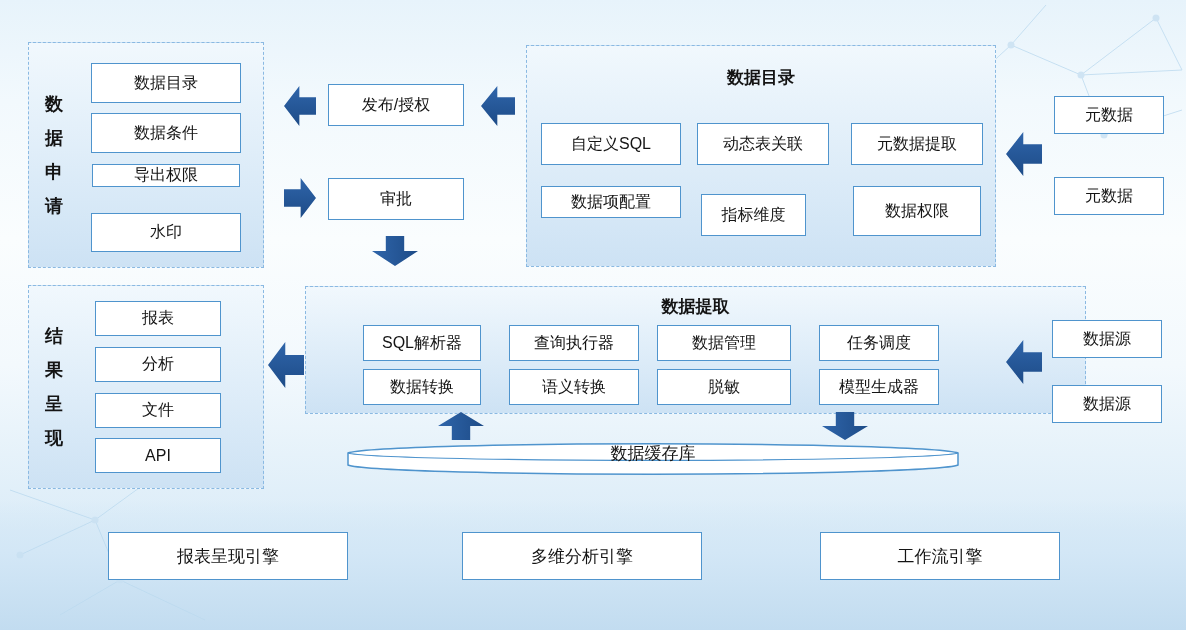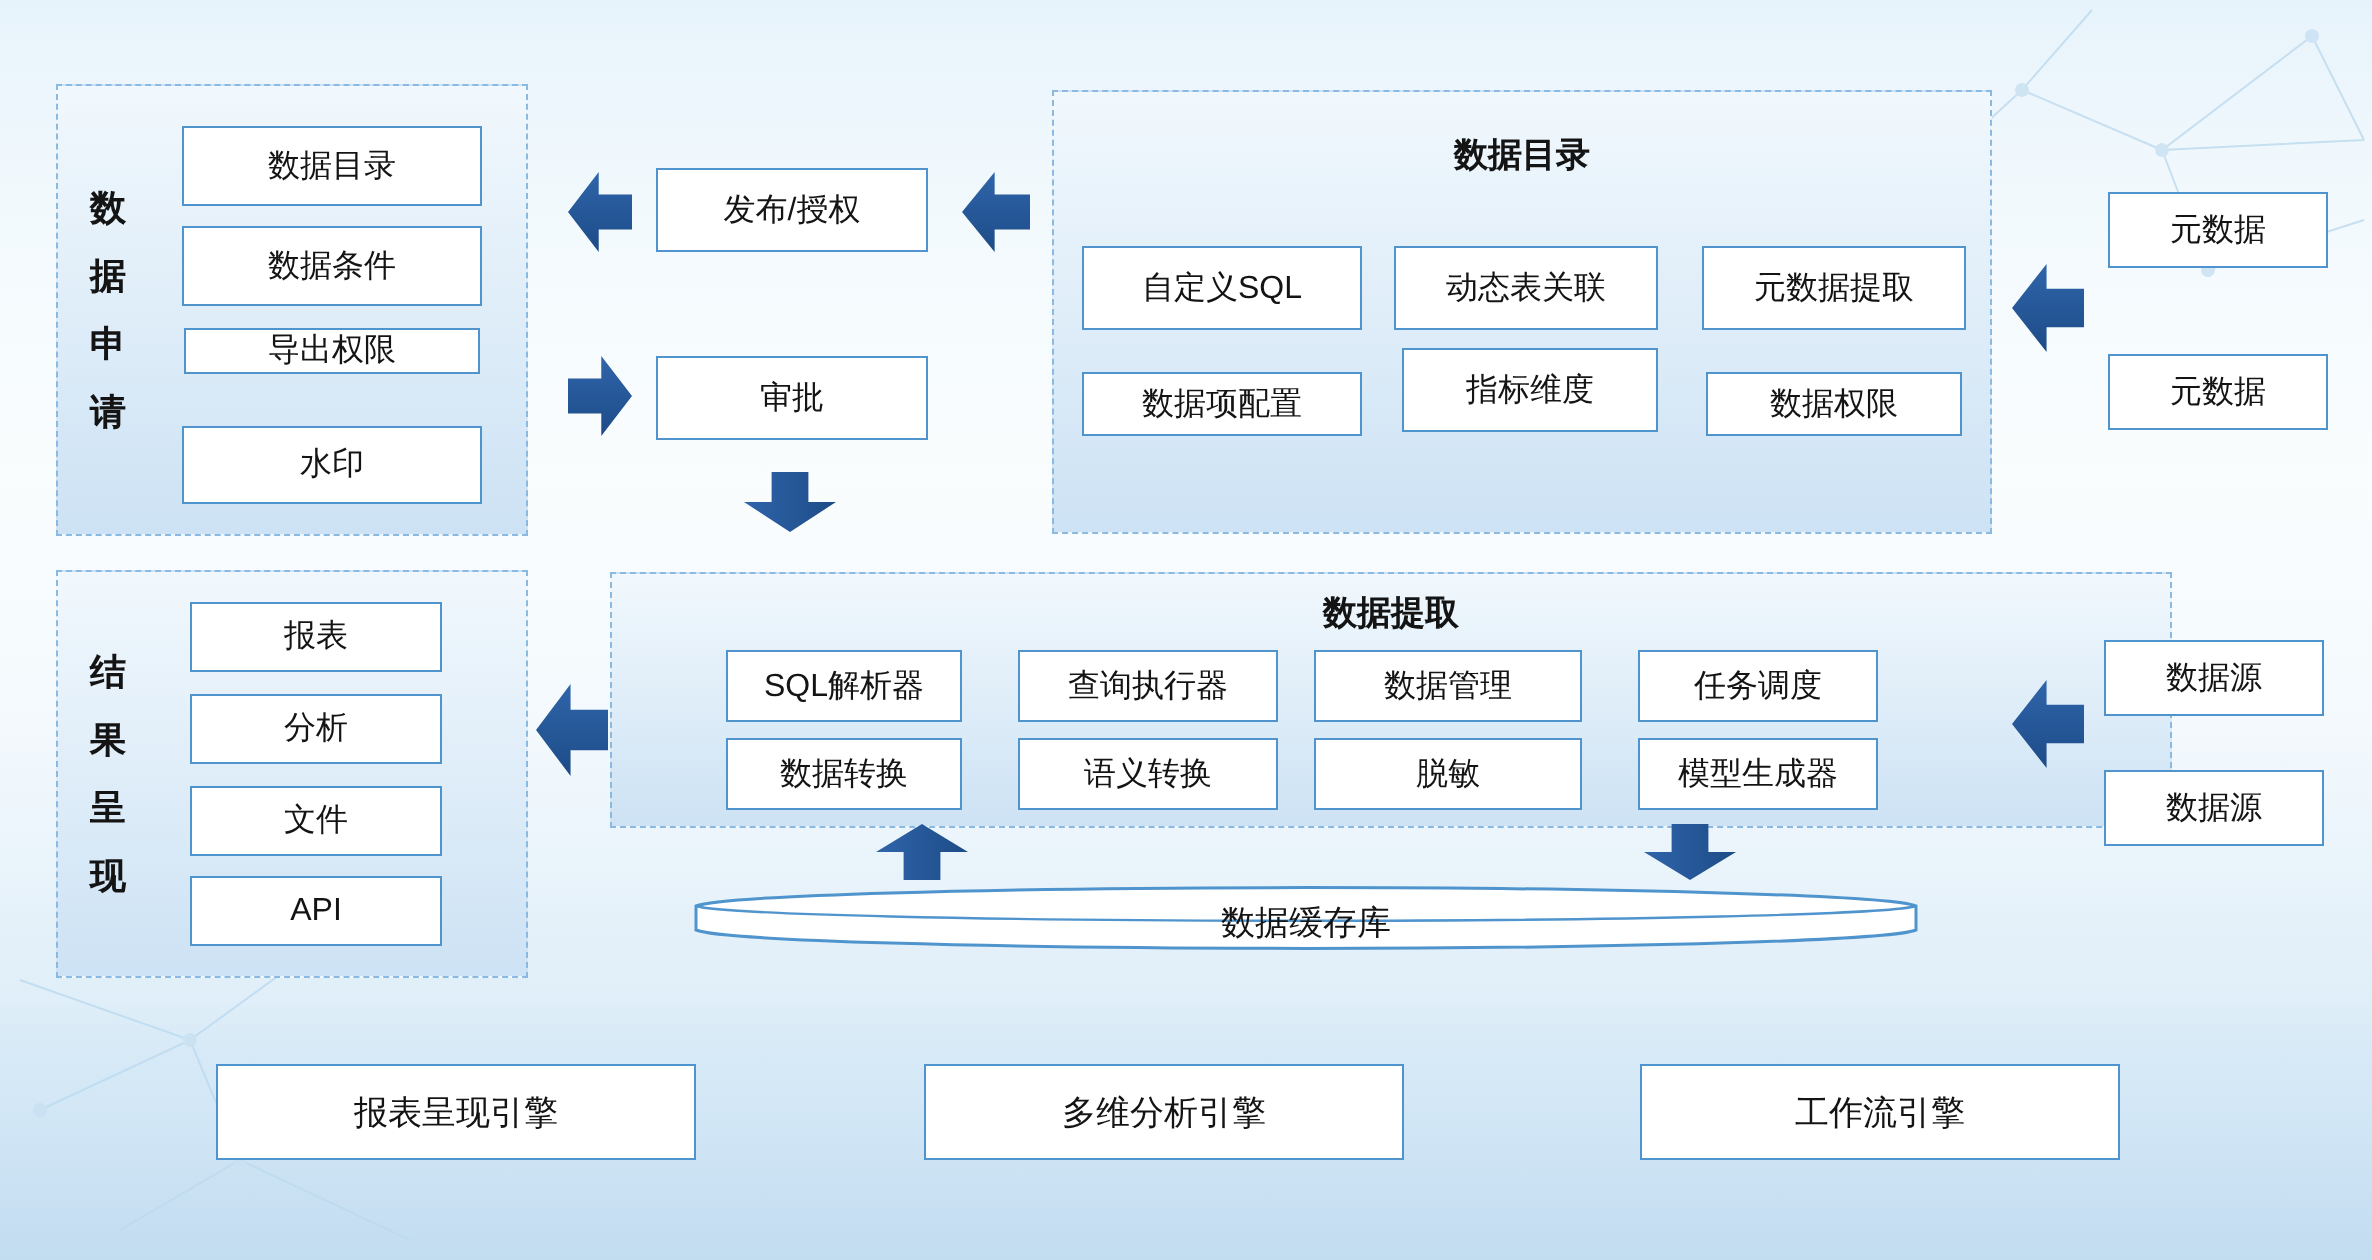--- a/index.html
+++ b/index.html
@@ -22,21 +22,21 @@
   .vlabel{position:absolute;width:22px;top:50%;transform:translateY(-50%);
     font-size:18px;font-weight:700;line-height:34px;word-break:break-all;
     text-align:center;color:#141414}
   .arrow{position:absolute;background:linear-gradient(180deg,#2f65aa 0%,#1d4b87 100%)}
   .arrow.left{clip-path:polygon(0 50%,48% 0,48% 28%,100% 28%,100% 72%,48% 72%,48% 100%)}
   .arrow.right{clip-path:polygon(100% 50%,52% 0,52% 28%,0 28%,0 72%,52% 72%,52% 100%)}
   .arrow.down{background:linear-gradient(90deg,#2f65aa,#1d4b87);
     clip-path:polygon(30% 0,70% 0,70% 50%,100% 50%,50% 100%,0 50%,30% 50%)}
   .arrow.up{background:linear-gradient(90deg,#2f65aa,#1d4b87);
     clip-path:polygon(50% 0,100% 50%,70% 50%,70% 100%,30% 100%,30% 50%,0 50%)}
-  .cylinder{position:absolute;display:flex;align-items:center;justify-content:center}
+  .cylinder{position:absolute;display:flex;justify-content:center}
   .cylinder svg{position:absolute;left:0;top:0}
   .cylinder span{position:relative;top:2px;font-size:17px;color:#141414}
 </style>
 </head>
 <body>
 
 <div class="canvas">
 
   <div class="bottom-band"></div>
 
@@ -73,22 +73,22 @@
 
   <div class="box" style="left:328px;top:84px;width:136px;height:42px">发布/授权</div>
   <div class="box" style="left:328px;top:178px;width:136px;height:42px">审批</div>
 
   <div class="group" style="left:526px;top:45px;width:470px;height:222px">
     <div class="gtitle" style="top:20px">数据目录</div>
     <div class="box" style="left:14px;top:77px;width:140px;height:42px">自定义SQL</div>
     <div class="box" style="left:170px;top:77px;width:132px;height:42px">动态表关联</div>
     <div class="box" style="left:324px;top:77px;width:132px;height:42px">元数据提取</div>
     <div class="box" style="left:14px;top:140px;width:140px;height:32px">数据项配置</div>
-    <div class="box" style="left:174px;top:128px;width:128px;height:42px">指标维度</div>
-    <div class="box" style="left:326px;top:140px;width:128px;height:32px">数据权限</div>
+    <div class="box" style="left:174px;top:148px;width:105px;height:42px">指标维度</div>
+    <div class="box" style="left:326px;top:140px;width:128px;height:50px">数据权限</div>
   </div>
 
   <div class="box" style="left:1054px;top:96px;width:110px;height:38px">元数据</div>
   <div class="box" style="left:1054px;top:177px;width:110px;height:38px">元数据</div>
 
   <div class="group" style="left:28px;top:285px;width:236px;height:204px">
     <div class="vlabel" style="left:14px">结果呈现</div>
     <div class="box" style="left:66px;top:15px;width:126px;height:35px">报表</div>
     <div class="box" style="left:66px;top:61px;width:126px;height:35px">分析</div>
     <div class="box" style="left:66px;top:107px;width:126px;height:35px">文件</div>

